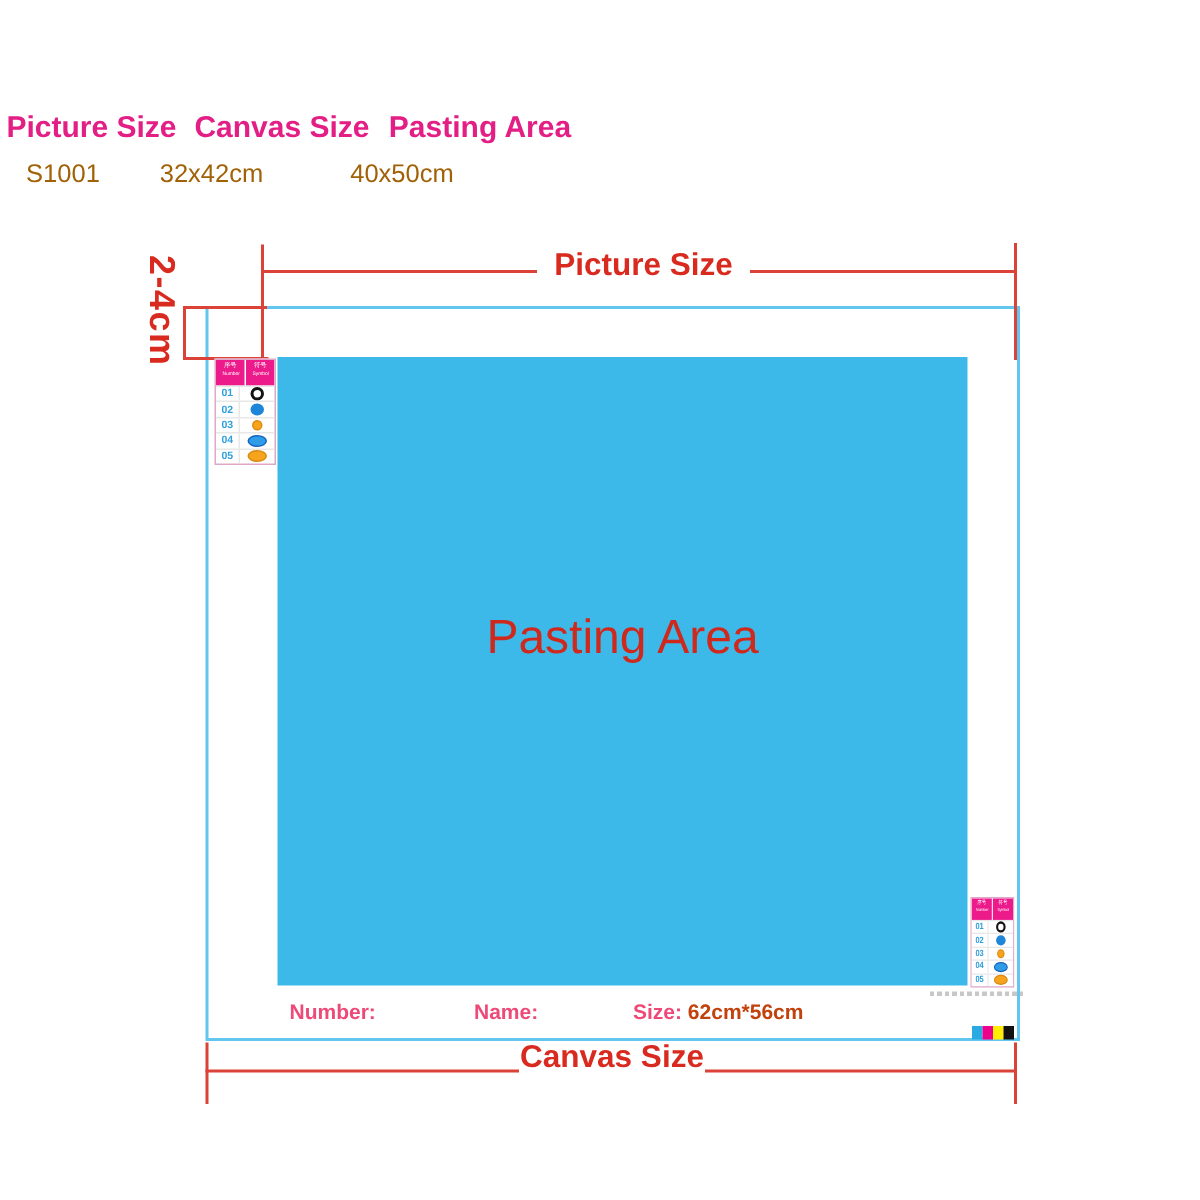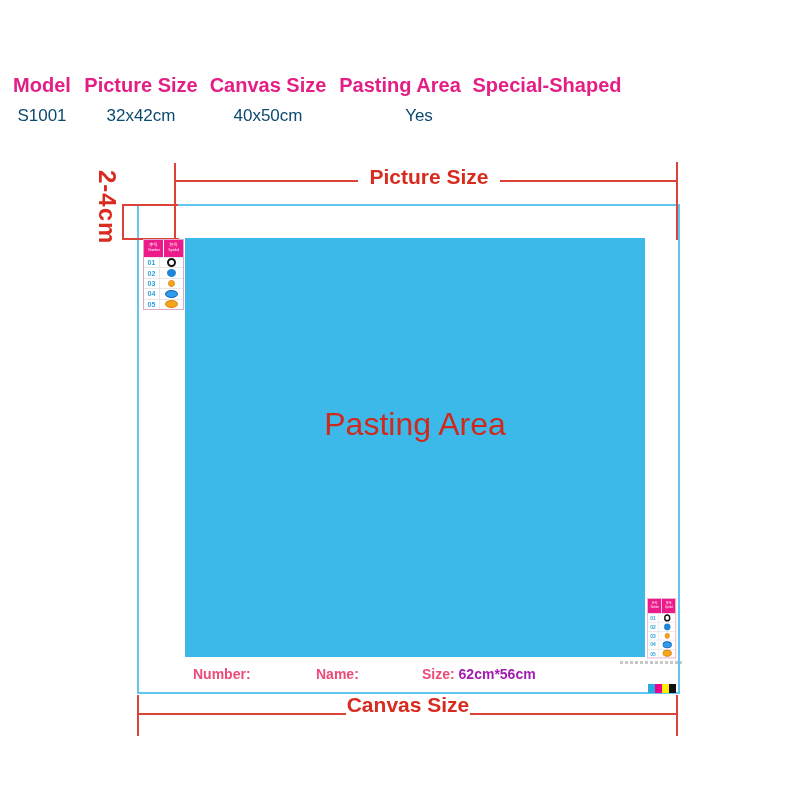--- a/index.html
+++ b/index.html
@@ -3,21 +3,21 @@
 <meta charset="utf-8">
 <style>
   * { margin:0; padding:0; box-sizing:border-box; }
   body { background:#fff; font-family:"Liberation Sans", sans-serif; }
   .page { position:relative; width:800px; height:800px; background:#ffffff; overflow:hidden; }
 
   
   .spec-table { position:absolute; top:74px; left:2px; width:796px; }
   .spec-row { display:flex; }
   .spec-row.headers { color:#e31f86; font-weight:bold; font-size:20px; }
-  .spec-row.values  { color:#0c4a6e; font-weight:normal; font-size:17px; margin-top:9px; }
+  .spec-row.values  { color:#a16207; font-weight:normal; font-size:17px; margin-top:9px; }
   .spec-cell { text-align:center; }
   .c0{width:80px;} .c1{width:118px;} .c2{width:136px;} .c3{width:128px;} .c4{width:166px;} .c5{width:168px;}
 
   
   .canvas-rect { position:absolute; left:137px; top:204px; width:543px; height:490px;
                  border:2px solid #63c6ee; background:#ffffff; }
   .pasting-rect { position:absolute; left:185px; top:238px; width:460px; height:419px; background:#3db9e9; }
   .pasting-label { position:absolute; left:185px; top:406px; width:460px; text-align:center;
                    color:#cf291e; font-size:32px; font-weight:normal; }
 
@@ -43,45 +43,42 @@
                          border-left:1px solid #e8e8e8; height:100%; }
   .sym { display:block; }
   .sym-black-ring  { width:9px;  height:9px; border:2.5px solid #141414; border-radius:50%; background:#fff; }
   .sym-blue-dot    { width:9px;  height:8px; background:#1e86d8; border-radius:50%; }
   .sym-orange-dot  { width:7px;  height:7px; background:#f6a41c; border-radius:50%; border:1px solid #e08a10; }
   .sym-blue-oval   { width:13px; height:8px; background:#2f9ce8; border-radius:50%; border:1px solid #1565c0; }
   .sym-orange-oval { width:13px; height:8px; background:#f6a41c; border-radius:50%; border:1px solid #d98a12; }
 
   
   .foot-label { position:absolute; top:666px; color:#ed4a78; font-weight:bold; font-size:14px; }
-  .size-value { color:#a21caf; }
+  .size-value { color:#c2410c; }
   .fine-print { position:absolute; left:620px; top:661px; width:62px; height:3px; opacity:0.55;
                 background:repeating-linear-gradient(90deg,#9a9a9a 0 3px, transparent 3px 5px); }
   .cmyk-bar { position:absolute; left:648px; top:684px; display:flex; }
   .cmyk-bar span { width:7px; height:9px; display:block; }
   .cmyk-c{background:#29abe2;} .cmyk-m{background:#ec008c;} .cmyk-y{background:#ffee00;} .cmyk-k{background:#111111;}
 </style>
 </head>
 <body>
 
 <div class="page">
 
   <div class="spec-table">
     <div class="spec-row headers">
-      <div class="spec-cell c0">Model</div>
       <div class="spec-cell c1">Picture Size</div>
       <div class="spec-cell c2">Canvas Size</div>
       <div class="spec-cell c3">Pasting Area</div>
-      <div class="spec-cell c4">Special-Shaped</div>
     </div>
     <div class="spec-row values">
       <div class="spec-cell c0">S1001</div>
       <div class="spec-cell c1">32x42cm</div>
       <div class="spec-cell c2">40x50cm</div>
-      <div class="spec-cell c4">Yes</div>
     </div>
   </div>
 
   <div class="canvas-rect"></div>
   <div class="pasting-rect"></div>
   <div class="pasting-label">Pasting Area</div>
 
   <div class="rline" style="left:174px;top:163px;width:2px;height:76px;"></div>
   <div class="rline" style="left:676px;top:162px;width:2px;height:78px;"></div>
   <div class="rline" style="left:174px;top:180px;width:184px;height:2px;"></div>

